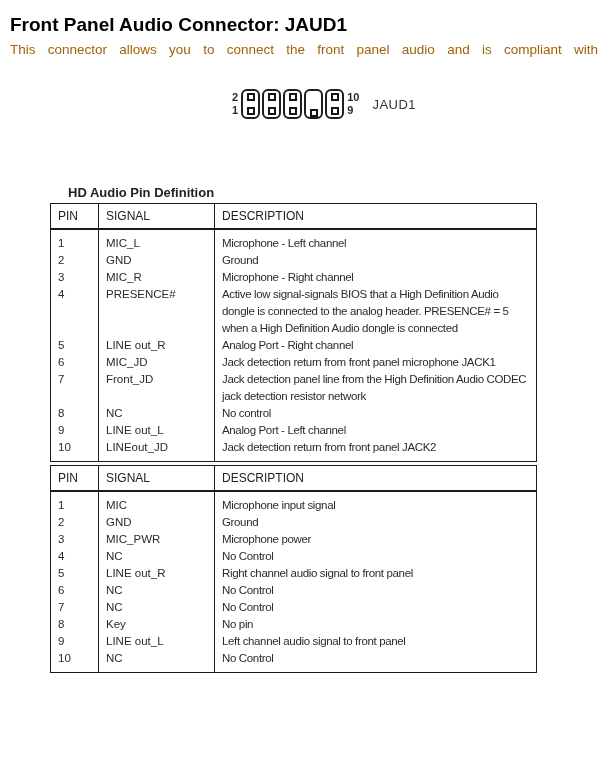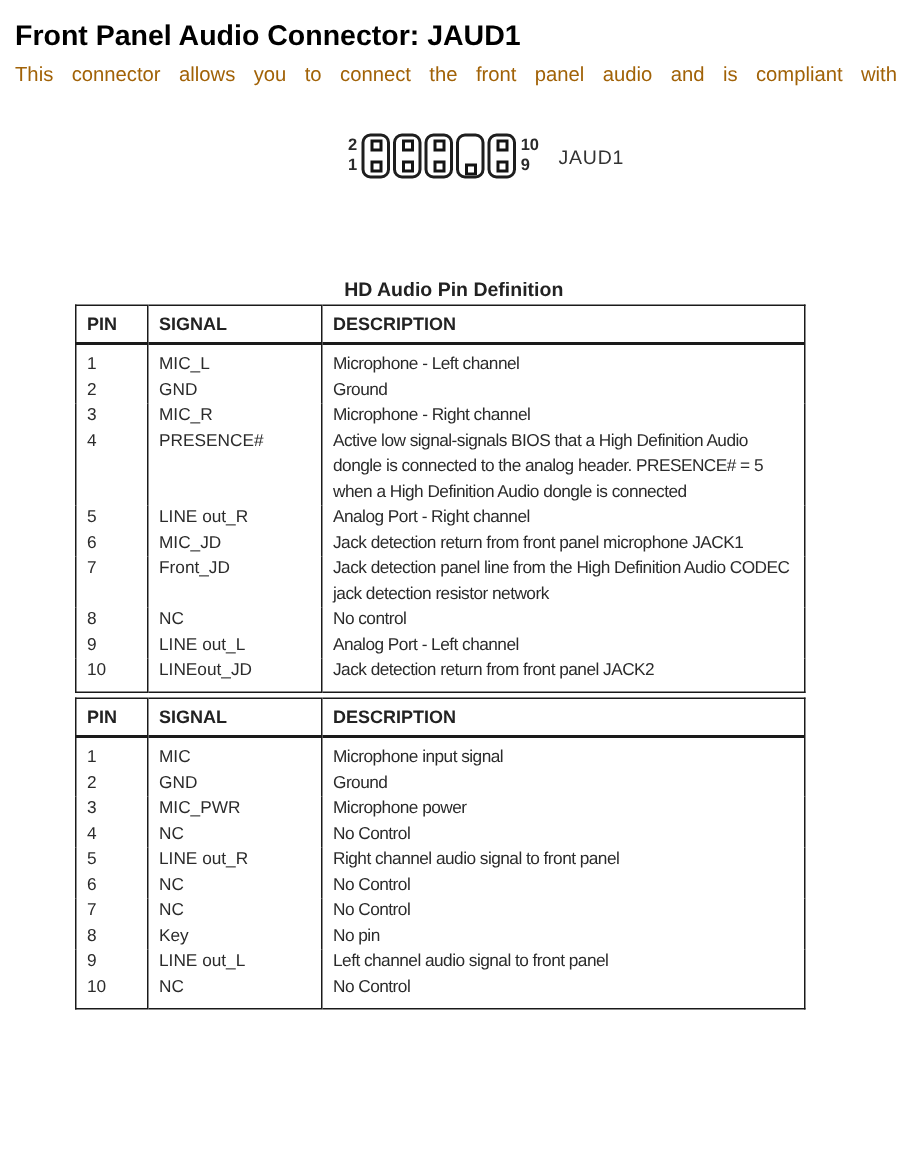--- a/index.html
+++ b/index.html
@@ -68,40 +68,39 @@
     color: #333;
     letter-spacing: 0.5px;
   }
 
   
   .tbl-title {
     margin-top: 42px;
     margin-left: 40px;
     width: 487px;
     padding-left: 18px;
-    text-align: center;
     font-size: 13px;
     font-weight: bold;
     color: #222;
   }
   #tables > .tbl-title:first-child { margin-top: 63px; }
   table {
     margin-top: 3px;
     margin-left: 40px;
     width: 487px;
     border-collapse: collapse;
     table-layout: fixed;
     border: 1.5px solid #1a1a1a;
   }
   col.c-pin    { width: 48px; }
   col.c-signal { width: 116px; }
   thead th {
     text-align: left;
     font-size: 12px;
-    font-weight: bold;
+    font-weight: normal;
     color: #222;
     padding: 5px 0 5px 7px;
     border-bottom: 2px solid #1a1a1a;
   }
   th:nth-child(-n+2), td:nth-child(-n+2) { border-right: 1px solid #1a1a1a; }
   tbody td {
     font-size: 11.5px;
     line-height: 17px;
     vertical-align: top;
     padding: 0 6px 0 7px;

